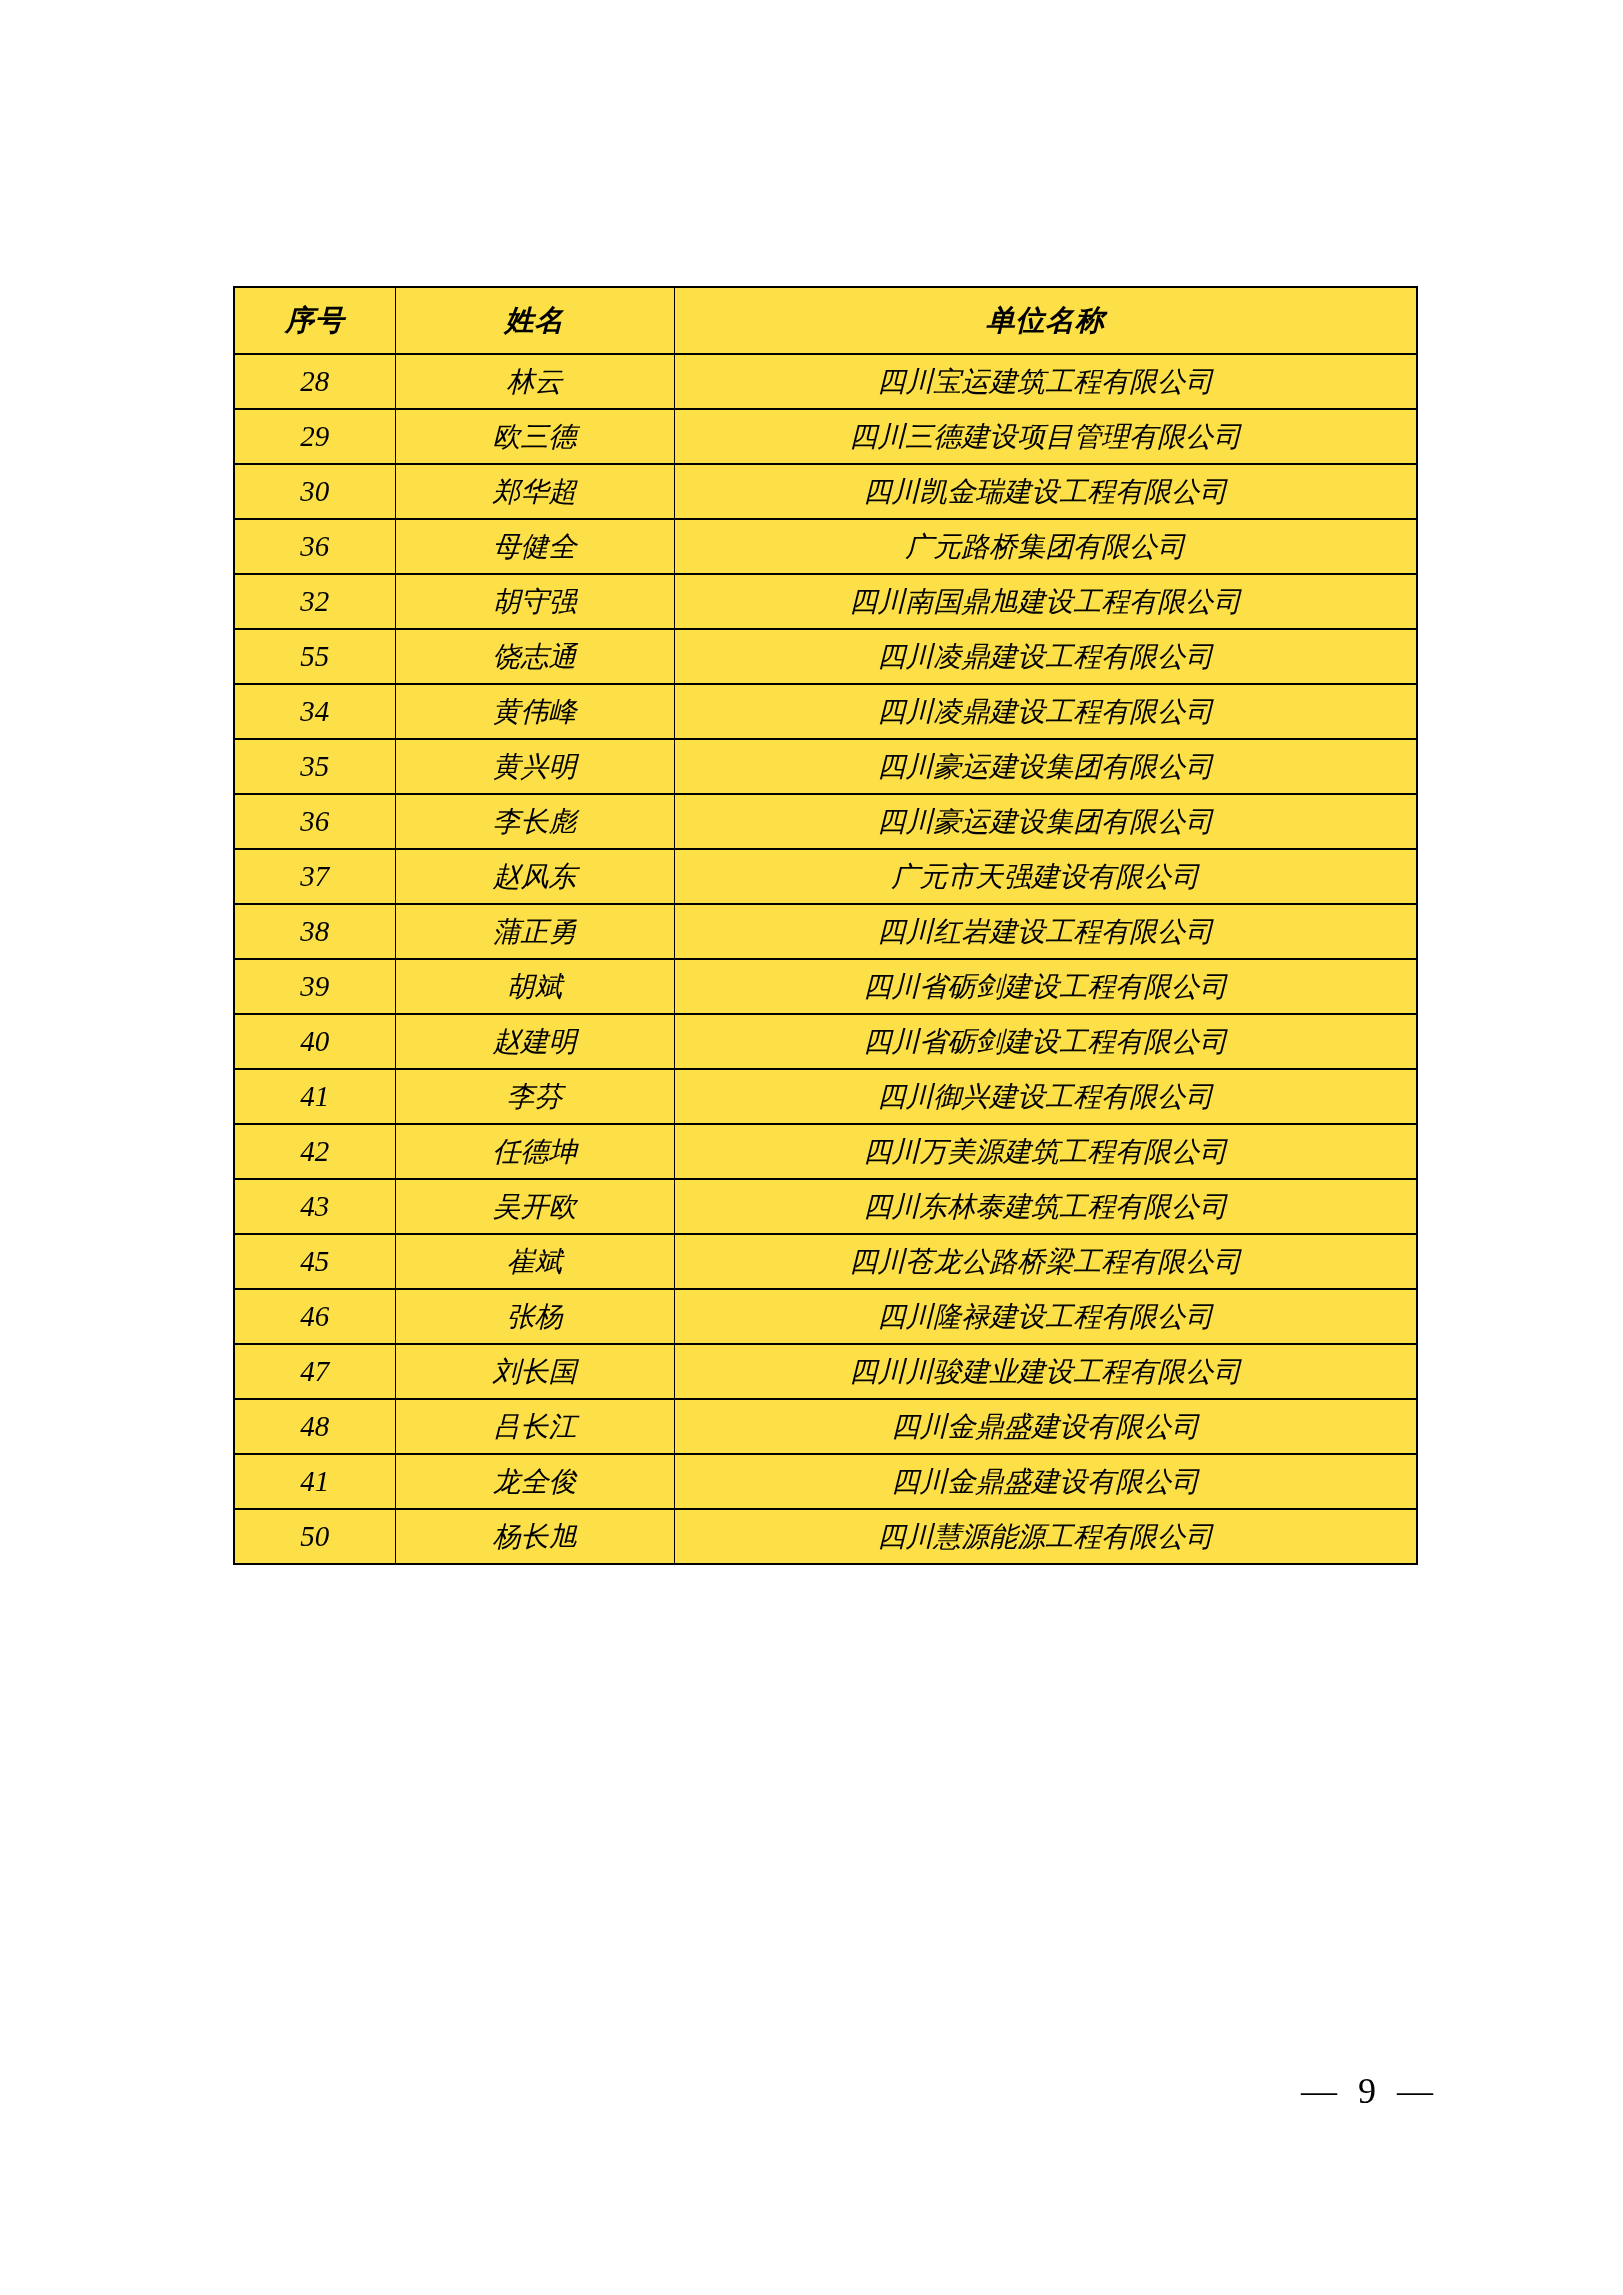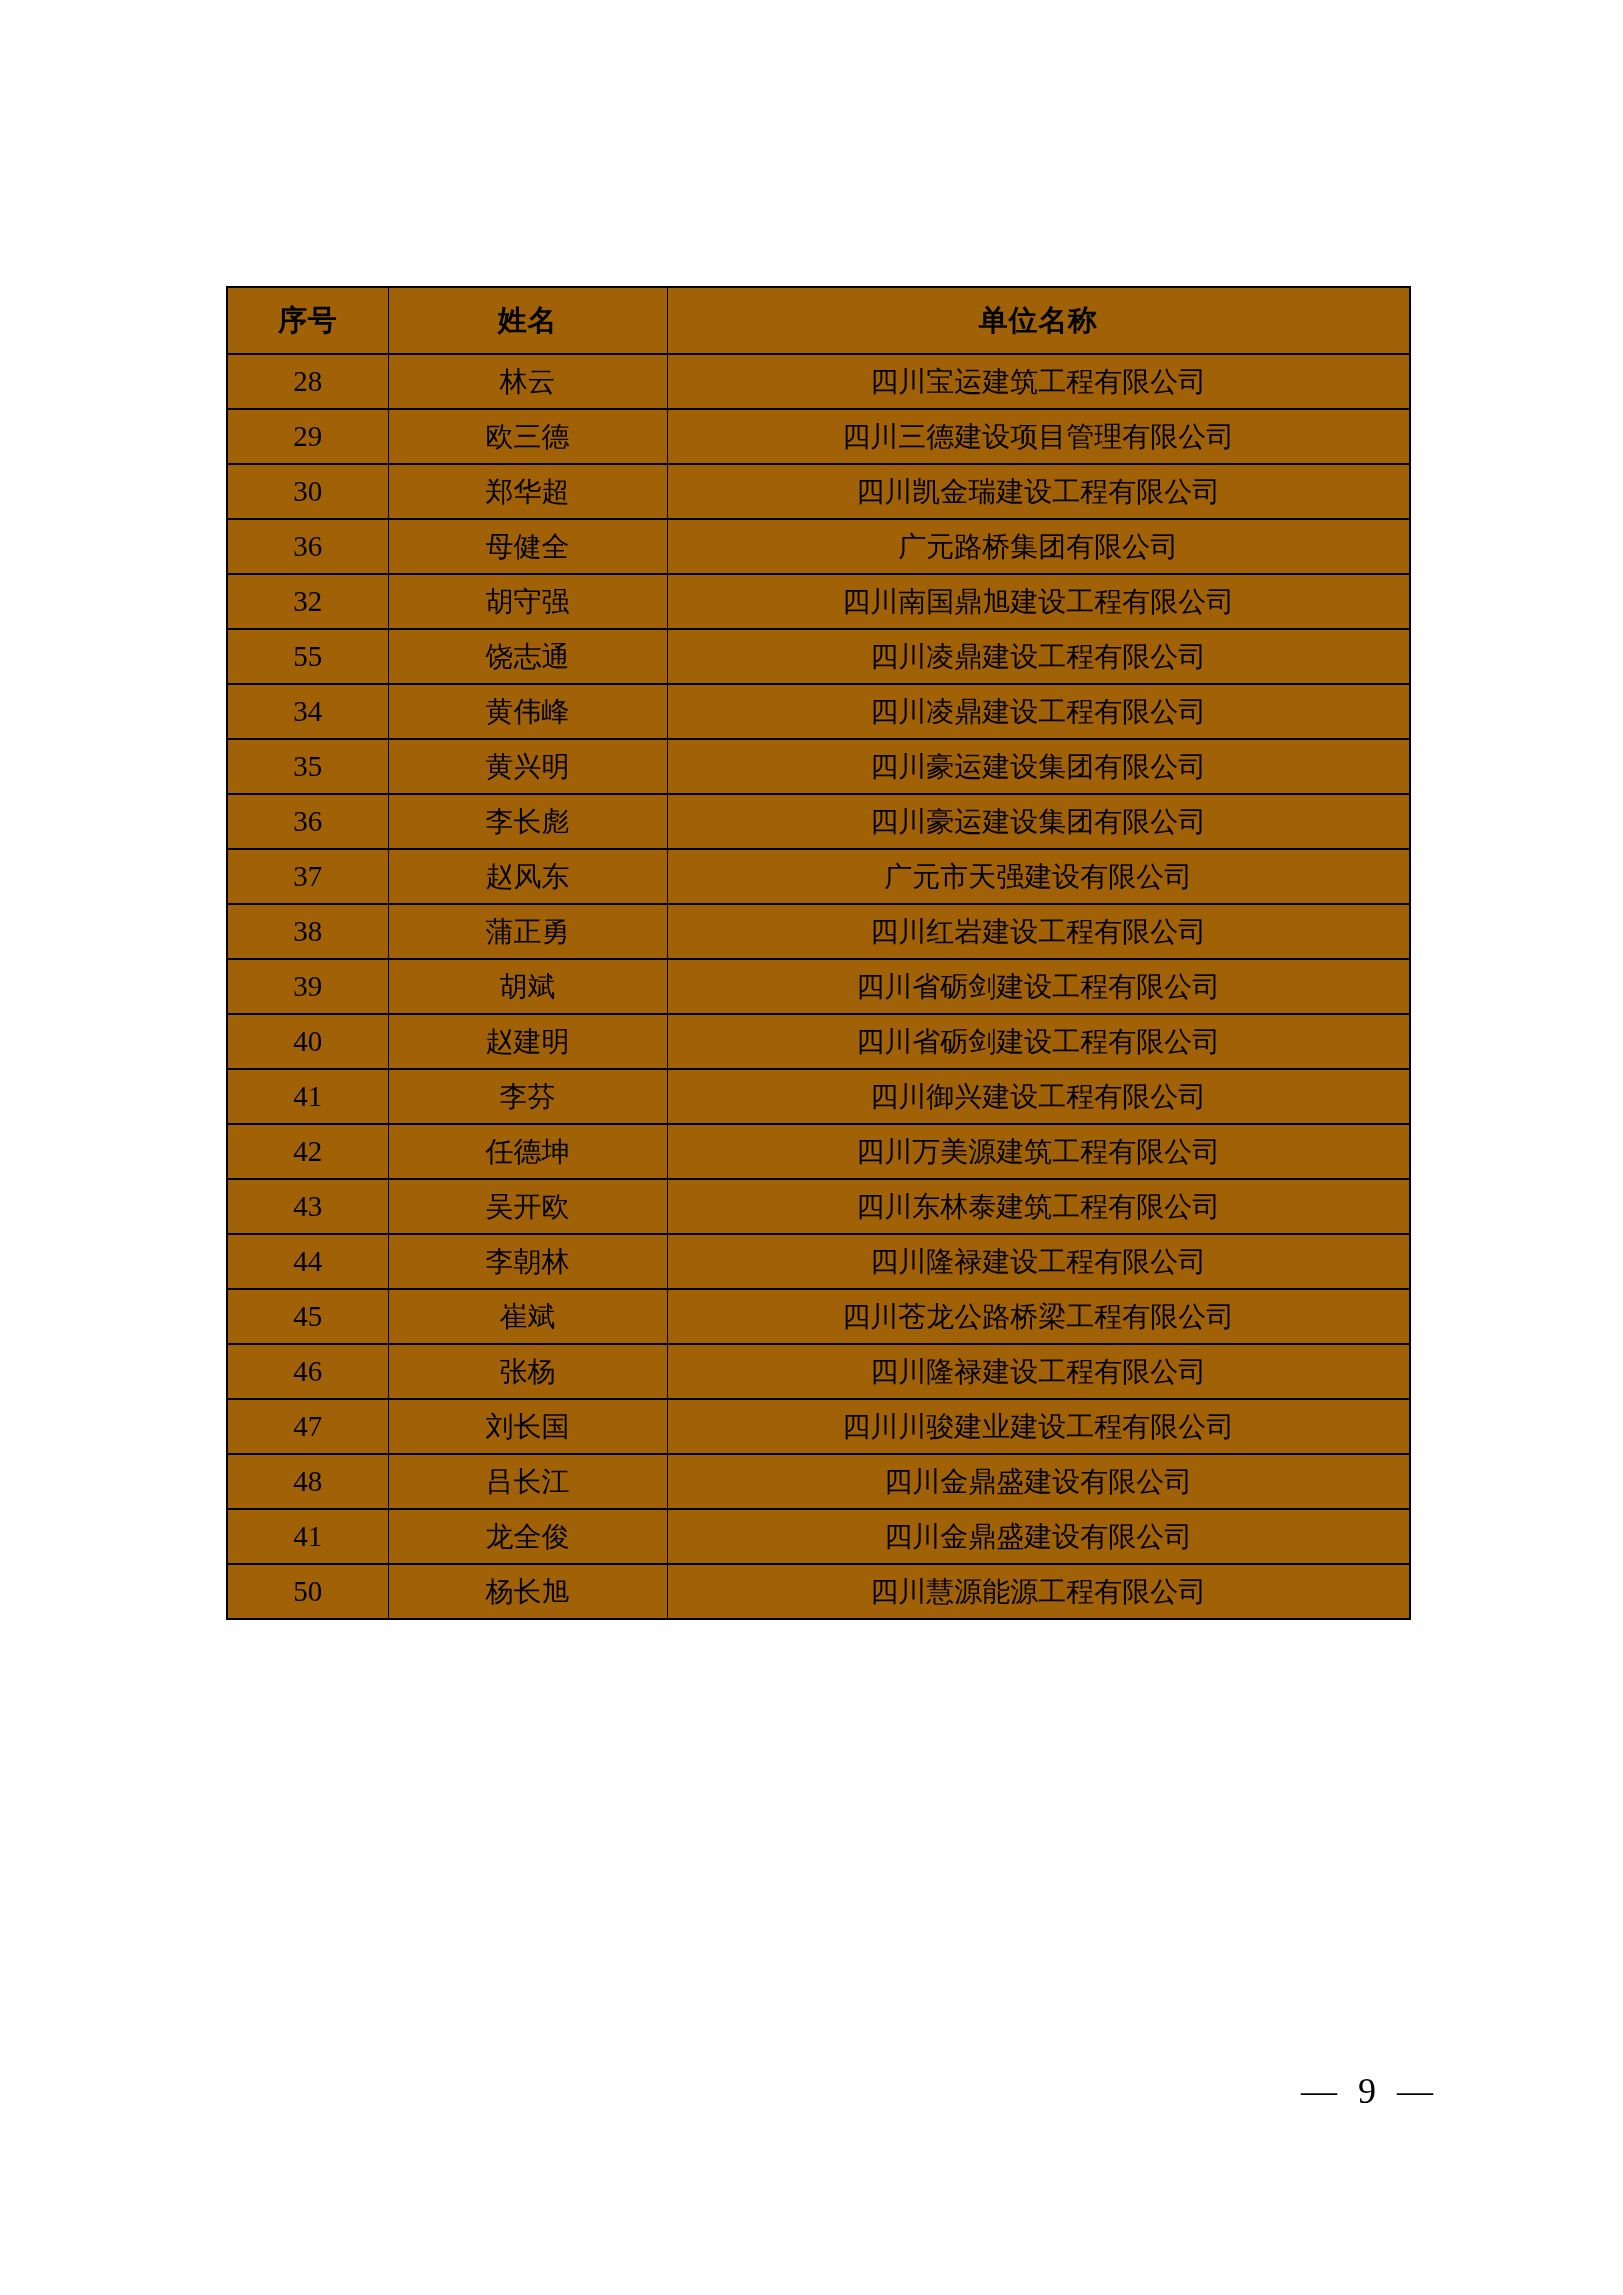--- a/index.html
+++ b/index.html
@@ -11,26 +11,27 @@
     position: relative;
     width: 1623px;
     height: 2295px;
     background: #ffffff;
     font-family: "Liberation Serif", serif;
     color: #000000;
     overflow: hidden;
   }
   table.roster-table {
     position: absolute;
-    left: 226px;
+    left: 233px;
     top: 286px;
     width: 1183px;
     border-collapse: collapse;
     table-layout: fixed;
-    background: #a16207;
+    background: #fde047;
+    font-style: italic;
   }
   table.roster-table, 
   table.roster-table th, 
   table.roster-table td {
     border: 1.7px solid #000000;
   }
   table.roster-table {
     border: 2.5px solid #000000;
   }
   table.roster-table th, 
@@ -184,25 +185,20 @@
     <td class="name-cell">任德坤</td>
     <td class="company-cell">四川万美源建筑工程有限公司</td>
   </tr>
 
   <tr>
     <td class="num-cell">43</td>
     <td class="name-cell">吴开欧</td>
     <td class="company-cell">四川东林泰建筑工程有限公司</td>
   </tr>
 
-  <tr>
-    <td class="num-cell">44</td>
-    <td class="name-cell">李朝林</td>
-    <td class="company-cell">四川隆禄建设工程有限公司</td>
-  </tr>
 
   <tr>
     <td class="num-cell">45</td>
     <td class="name-cell">崔斌</td>
     <td class="company-cell">四川苍龙公路桥梁工程有限公司</td>
   </tr>
 
   <tr>
     <td class="num-cell">46</td>
     <td class="name-cell">张杨</td>

